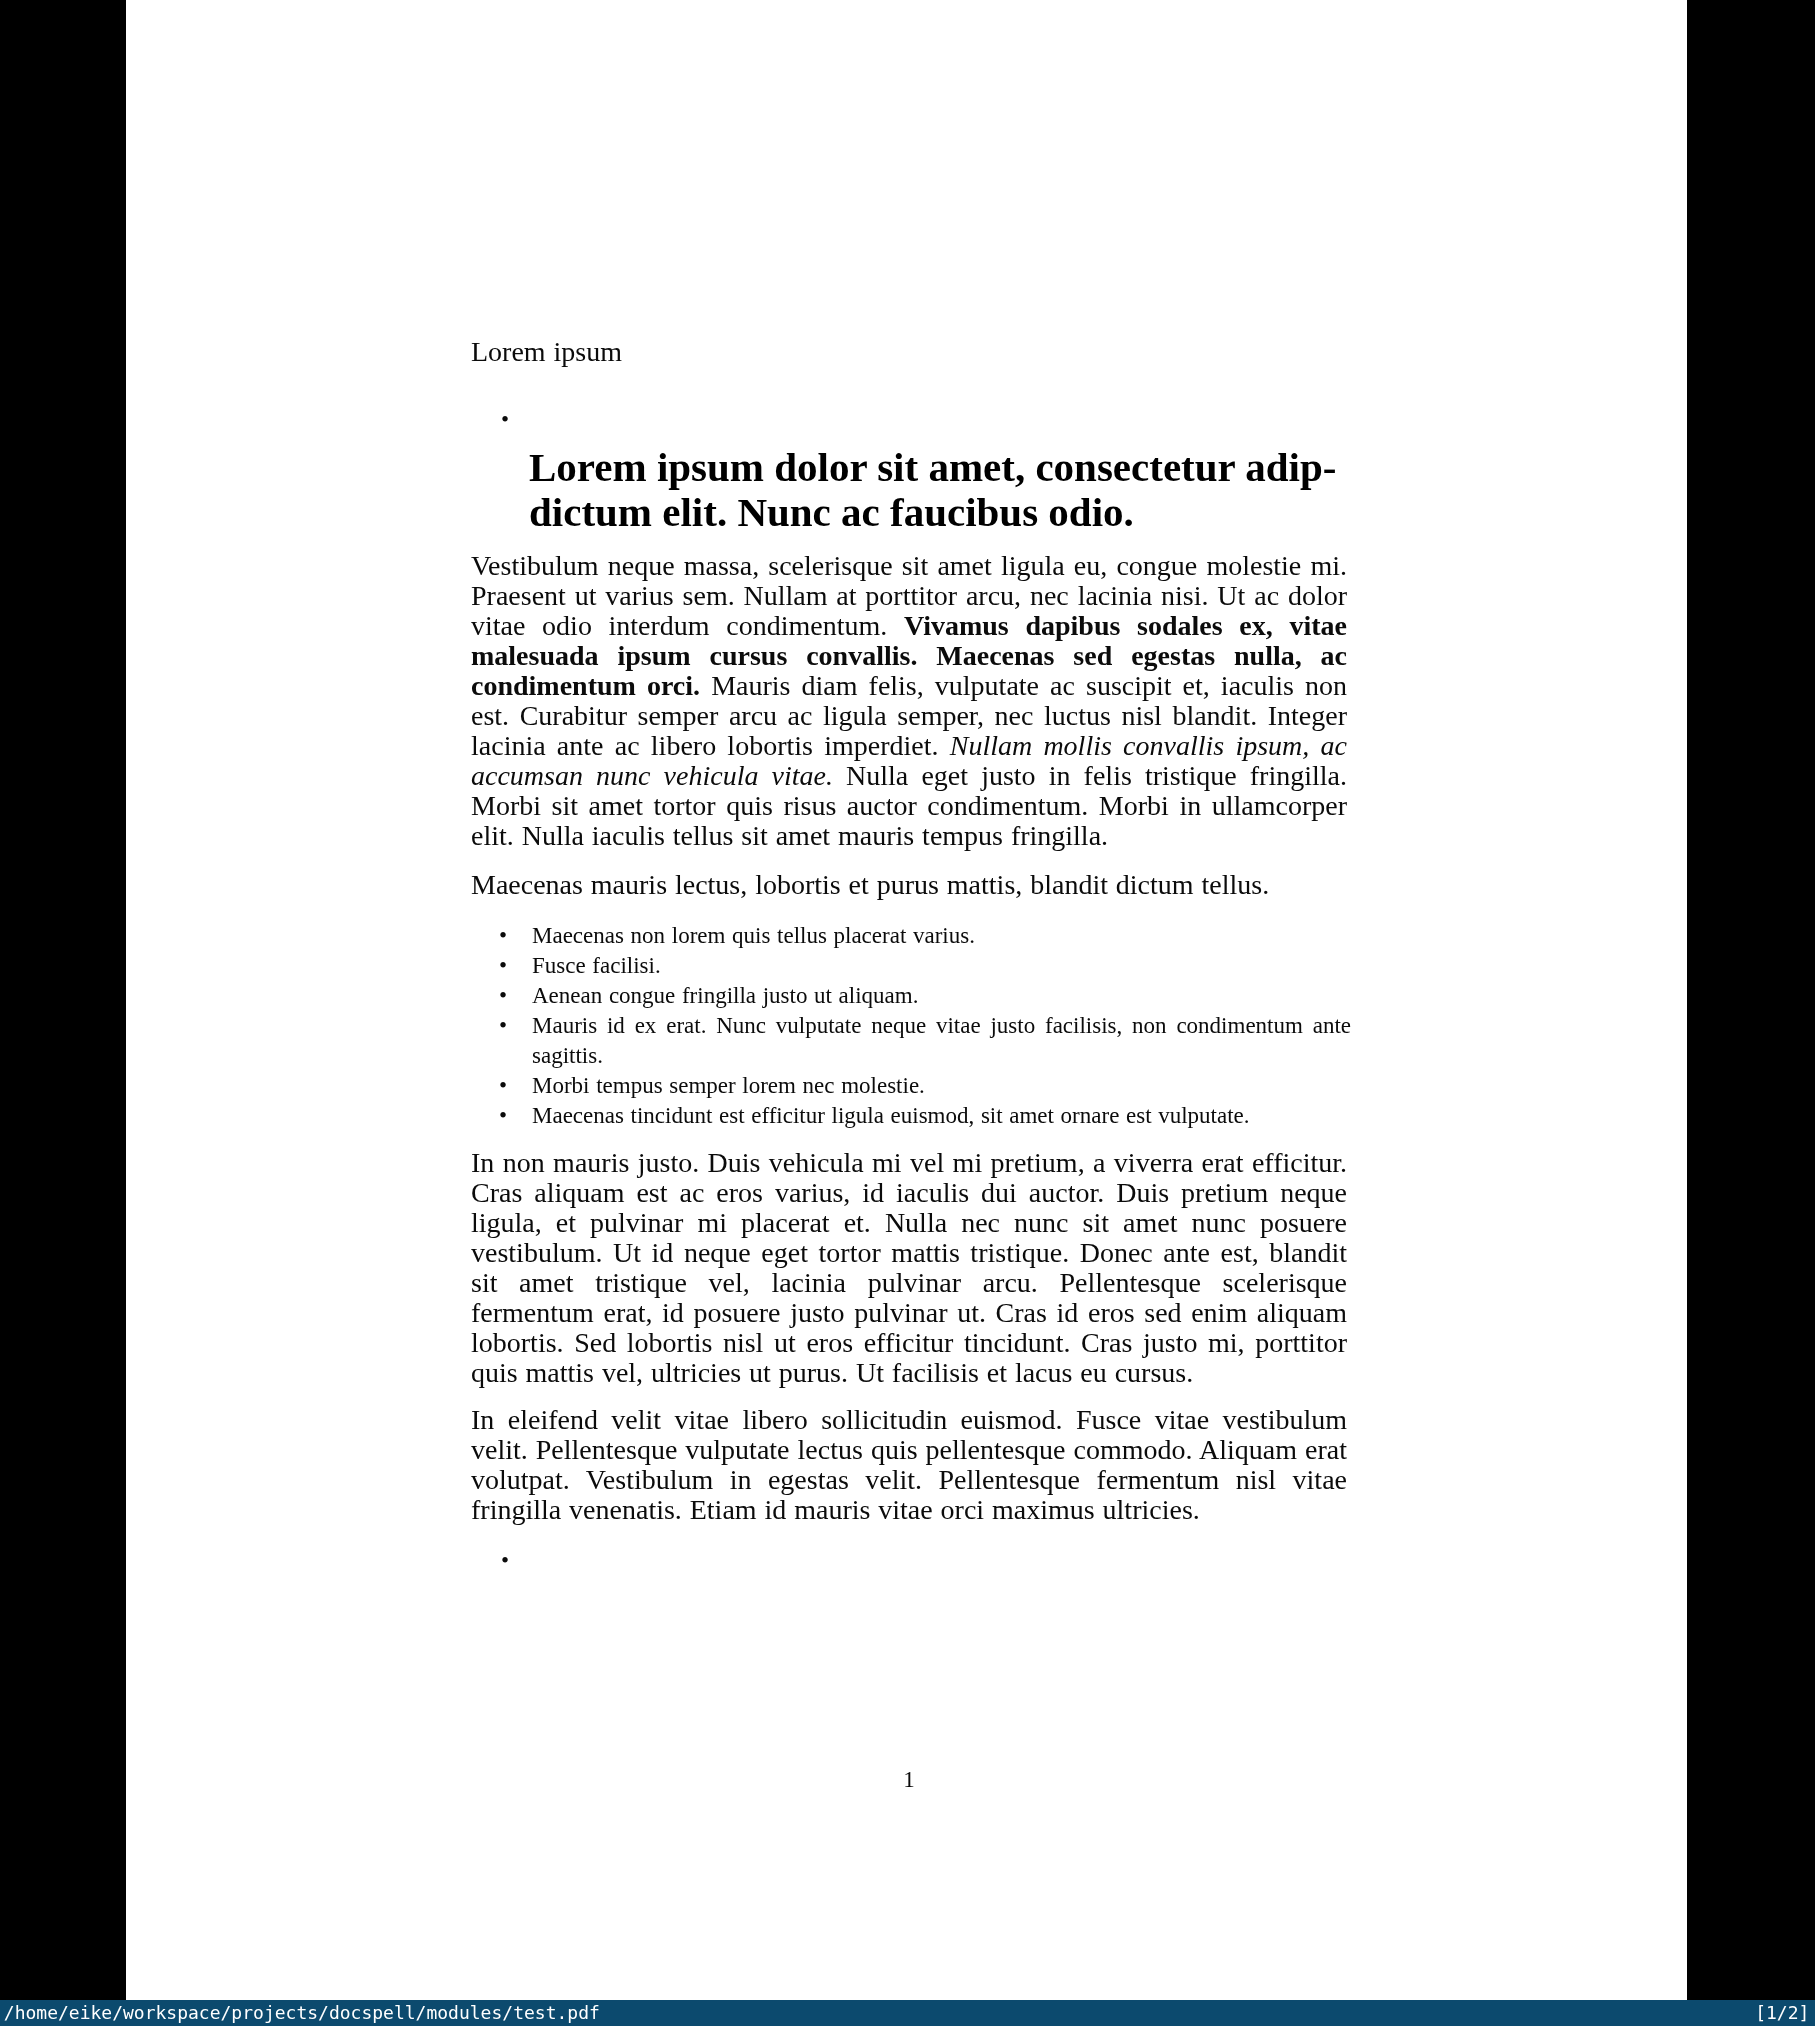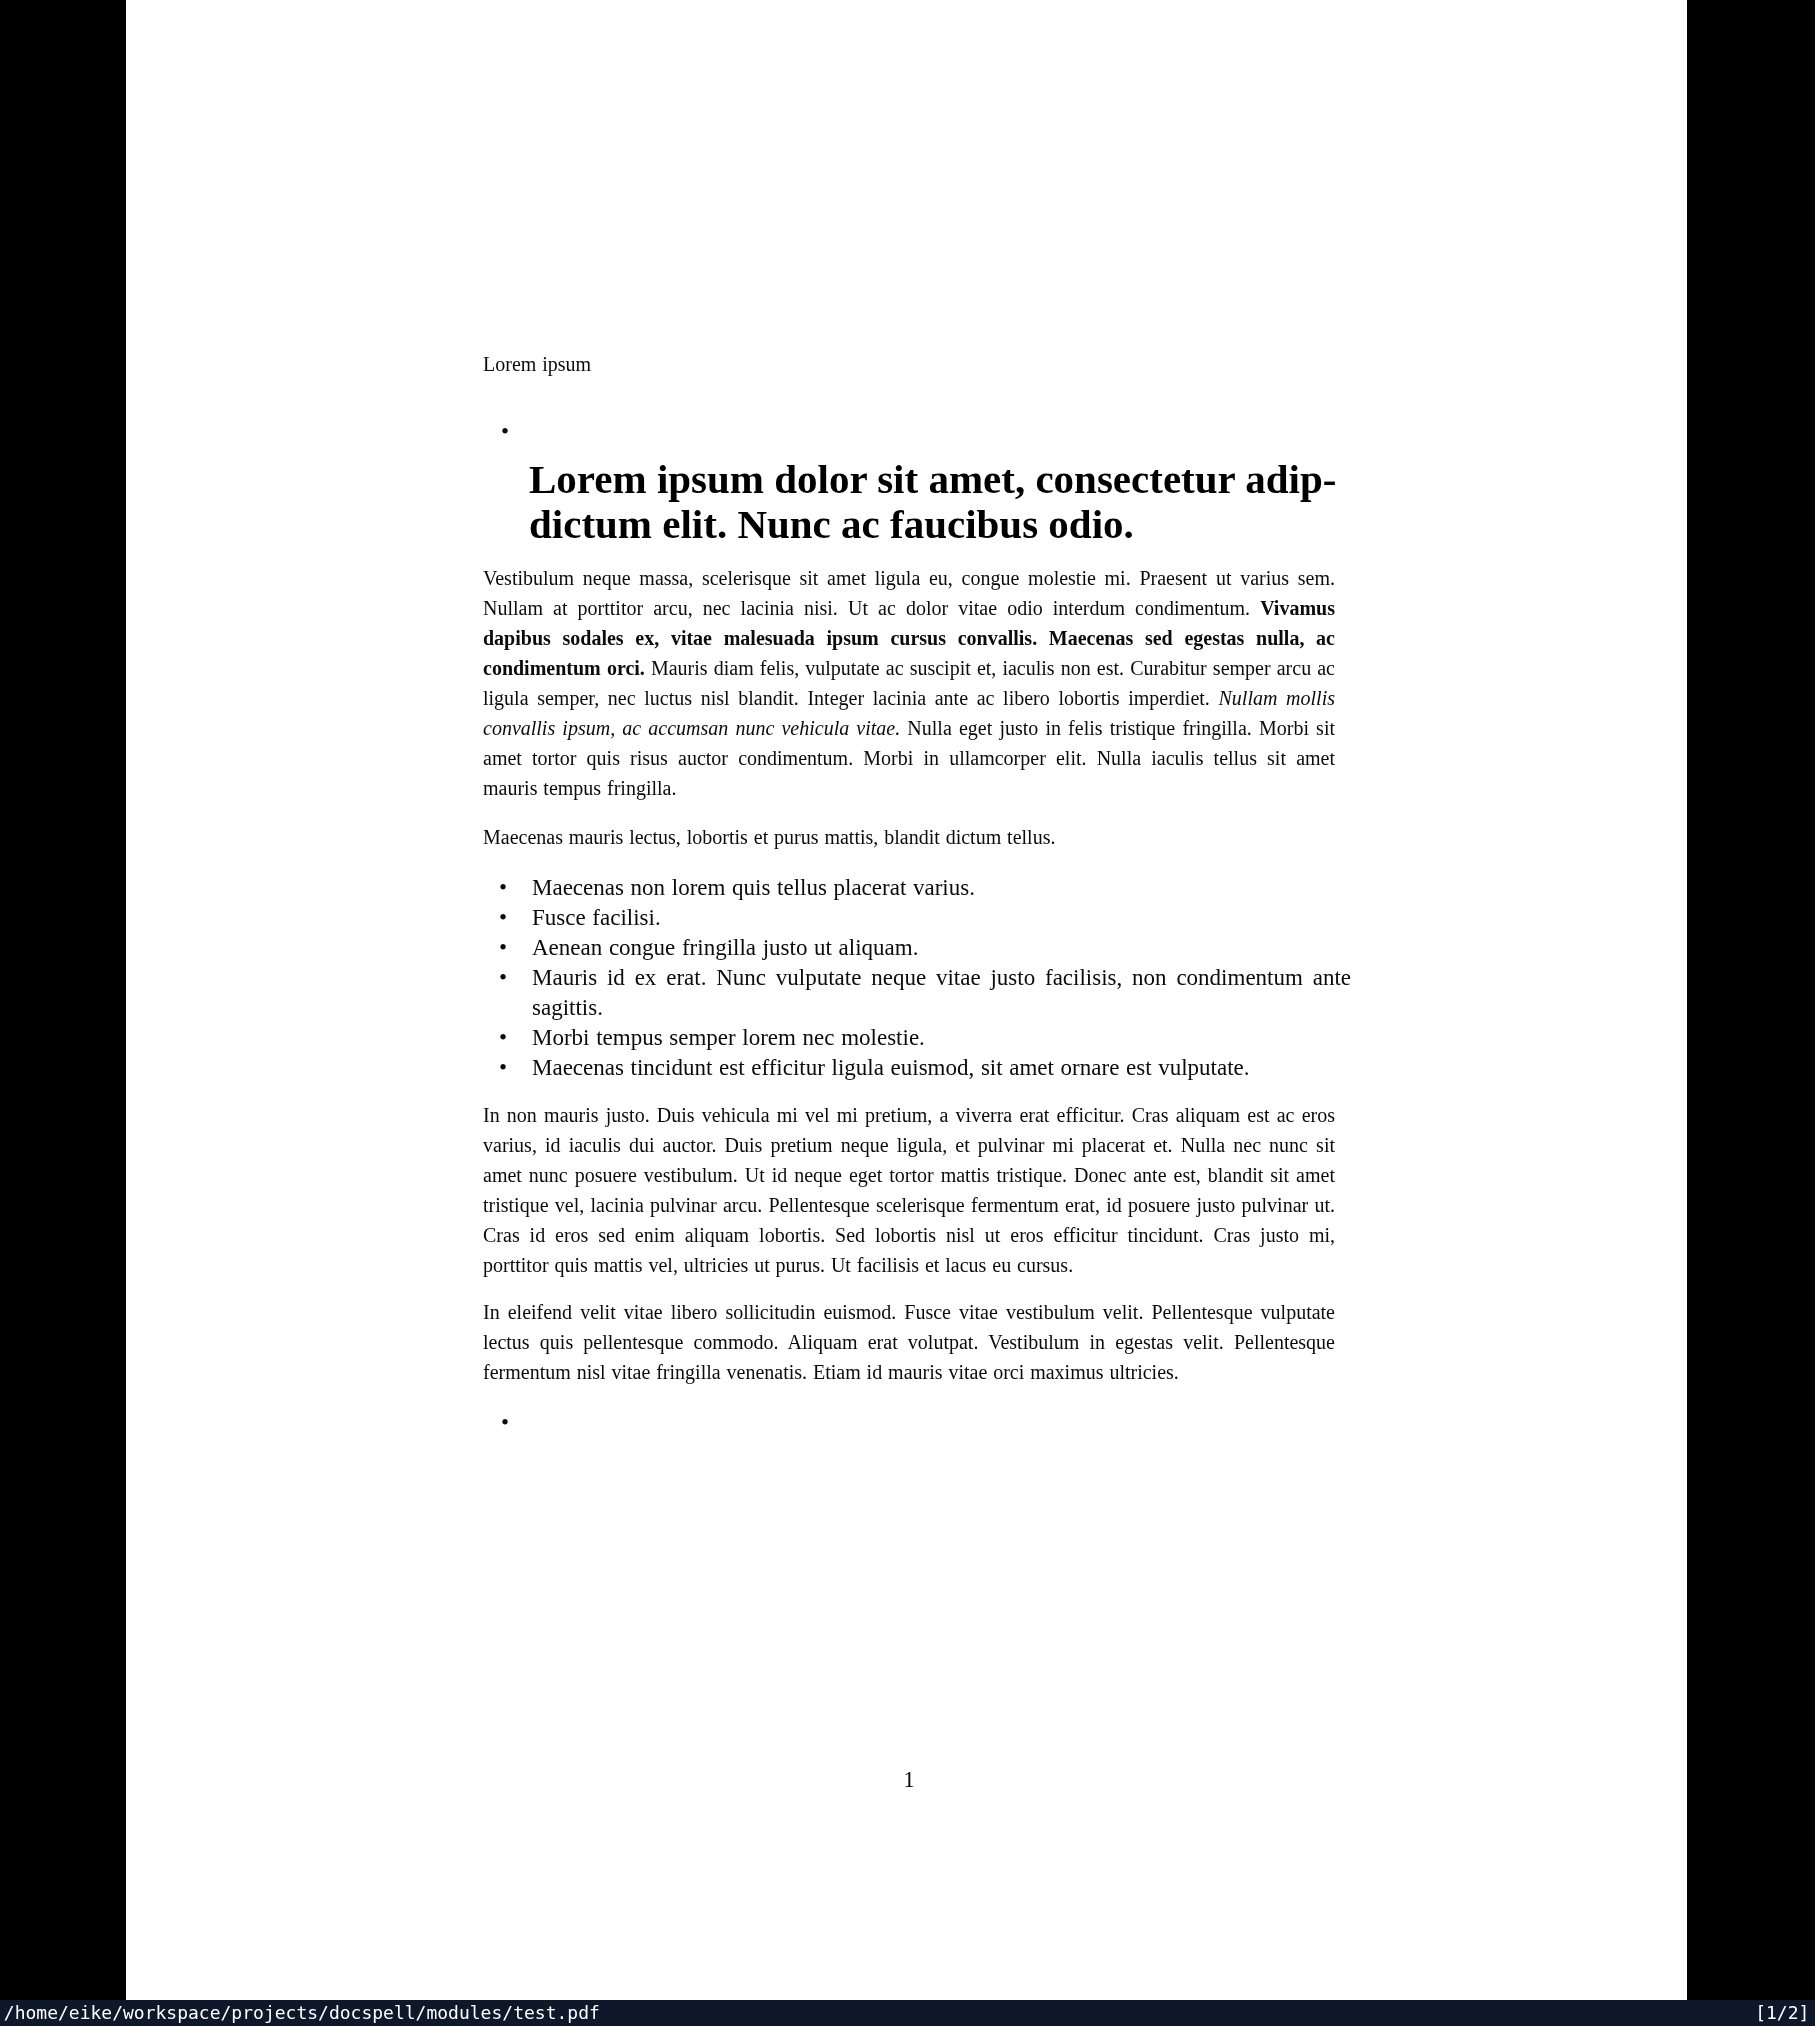--- a/index.html
+++ b/index.html
@@ -25,22 +25,22 @@
     background: #ffffff;
     color: #0b0b0b;
   }
   .content {
     position: absolute;
     left: 341px;
     top: 333px;
     width: 884px;
   }
   .body-text {
-    margin: 16px;
-    font-size: 20px;
+    margin: 4px;
+    font-size: 28px;
     line-height: 30px;
     word-spacing: 0.9px;
     color: #0b0b0b;
   }
   .justify { text-align: justify; }
   .bullet-solo {
     margin: 0;
     line-height: 30px;
     font-size: 23px;
   }
@@ -90,21 +90,21 @@
     font-size: 23px;
     line-height: 30px;
     color: #0b0b0b;
   }
   .statusbar {
     position: absolute;
     left: 0;
     bottom: 0;
     width: 100%;
     height: 25.6px;
-    background: #0f172a;
+    background: #0c4a6e;
     color: #ffffff;
     font-family: "DejaVu Sans Mono", "Liberation Mono", monospace;
     font-size: 18px;
     line-height: 25.6px;
     display: flex;
     justify-content: space-between;
     box-sizing: border-box;
     padding: 0 5.7px 0 3.8px;
   }
 </style>

